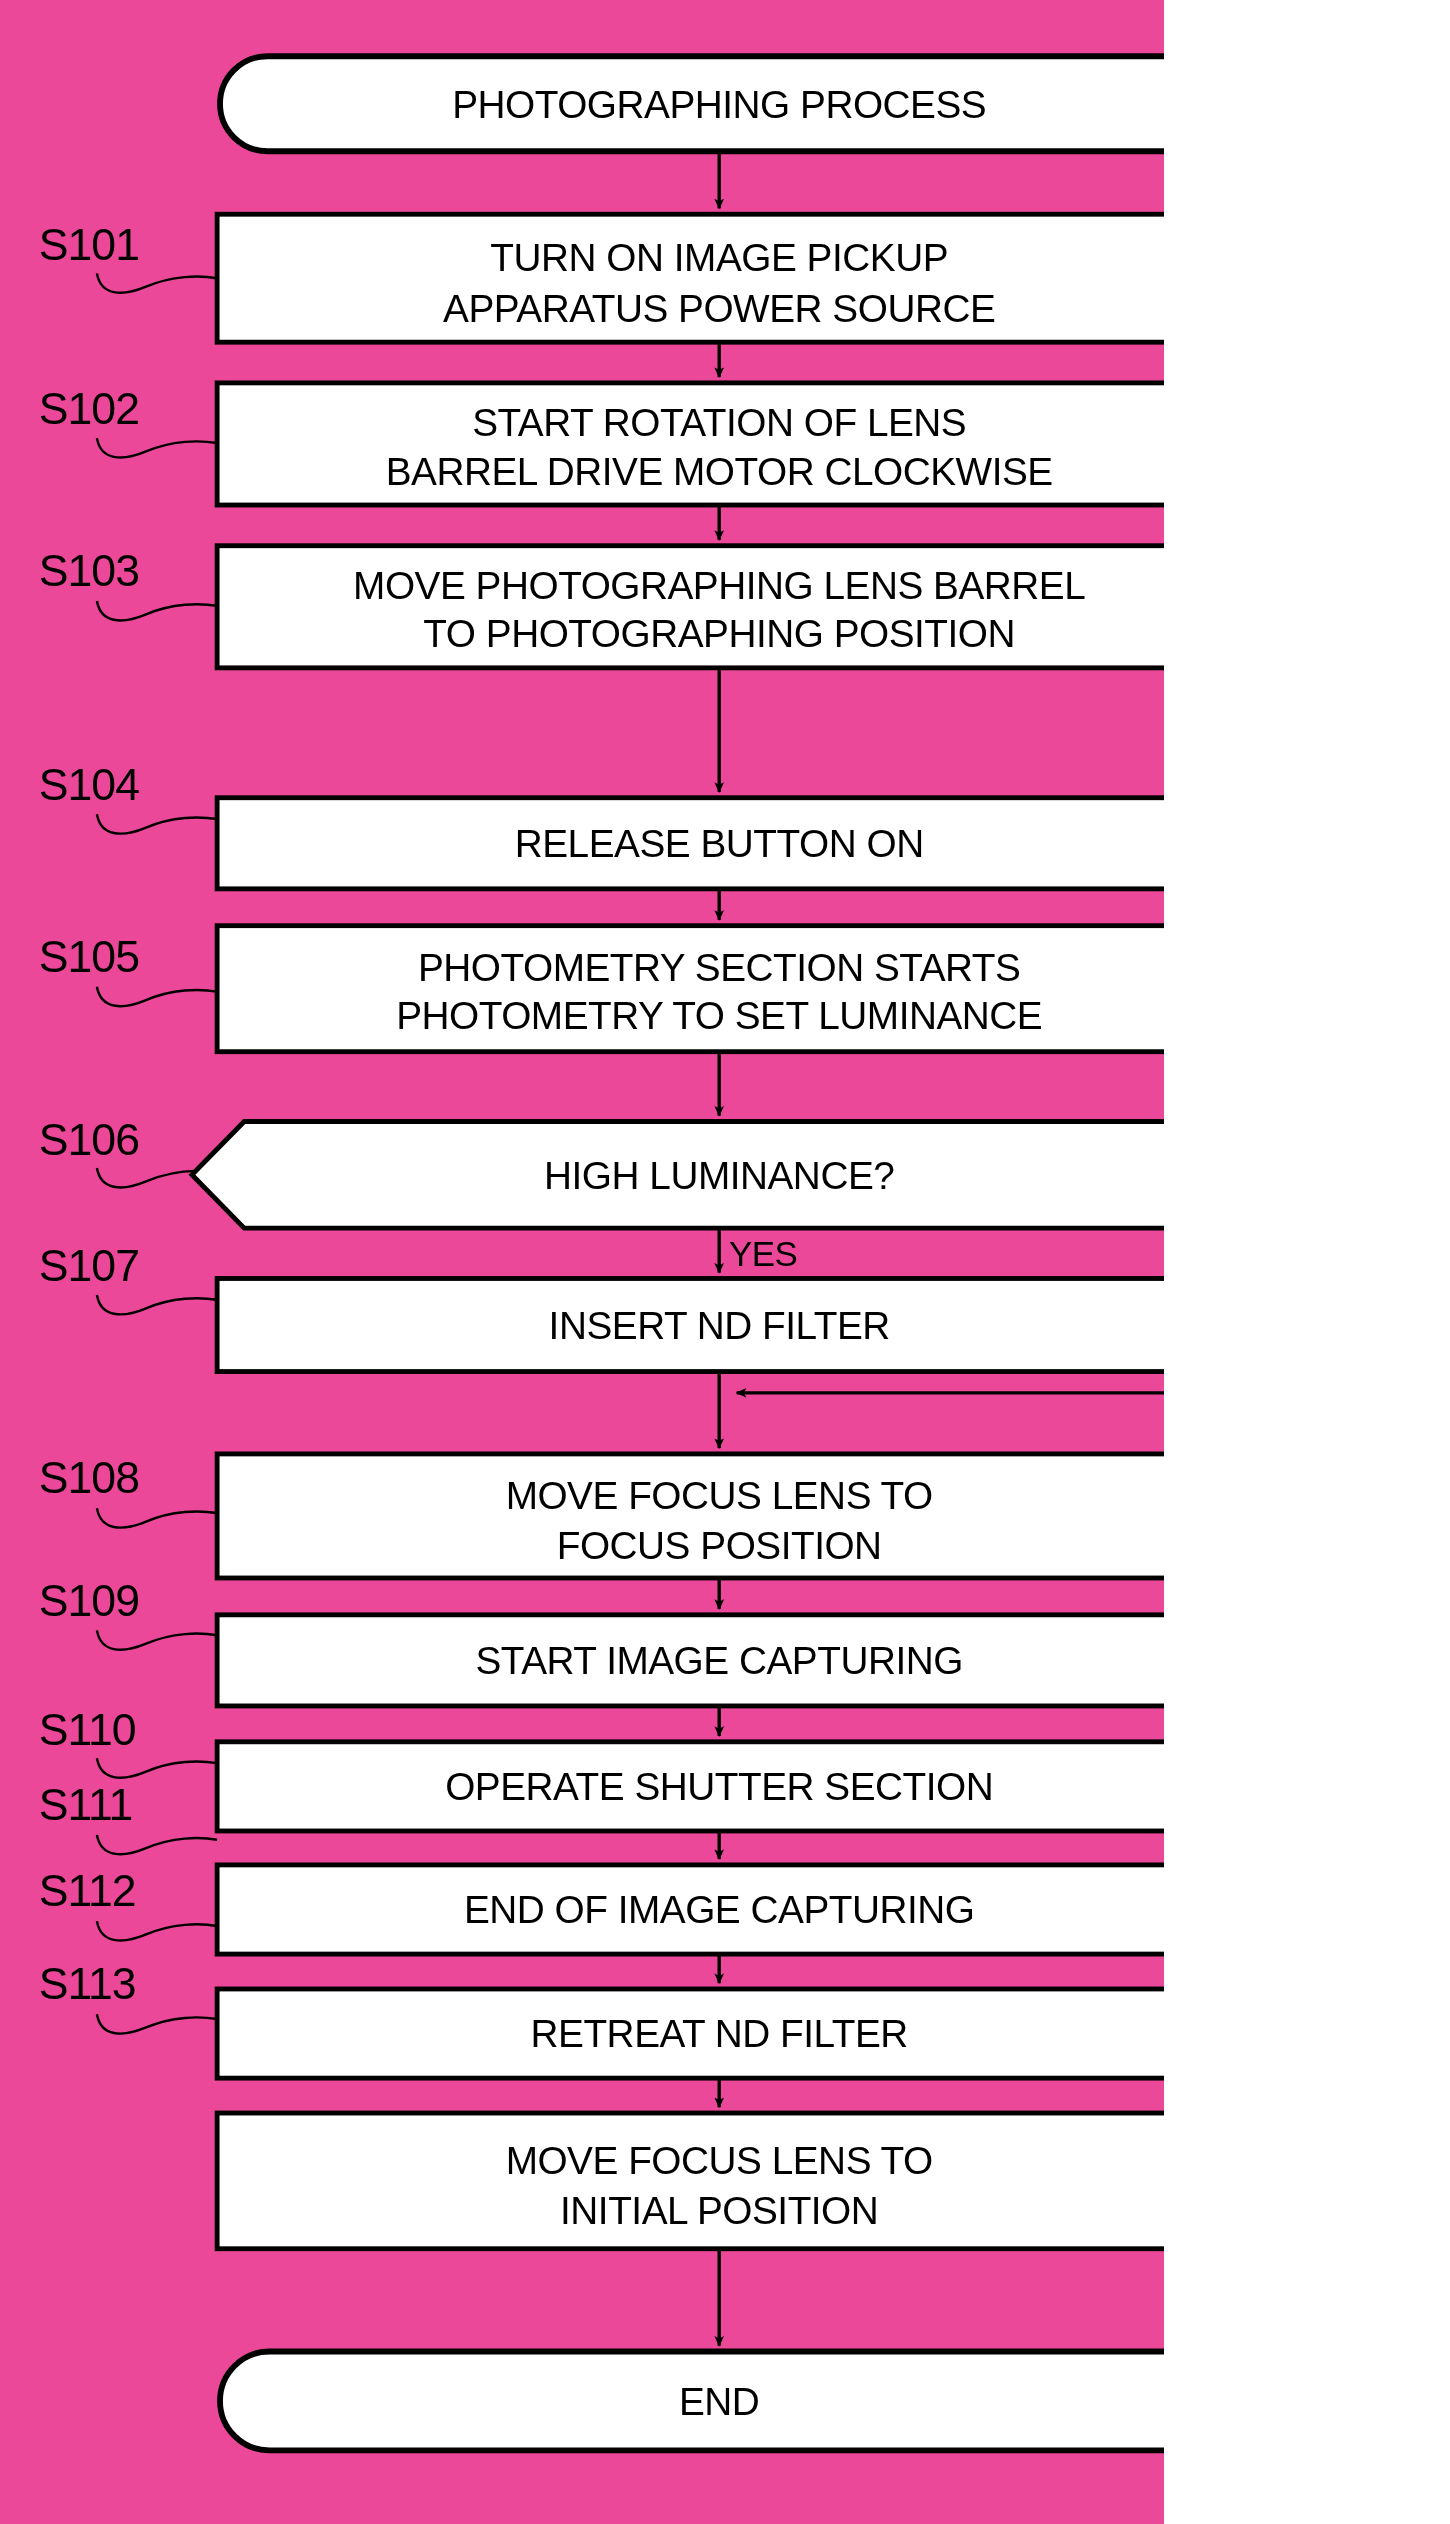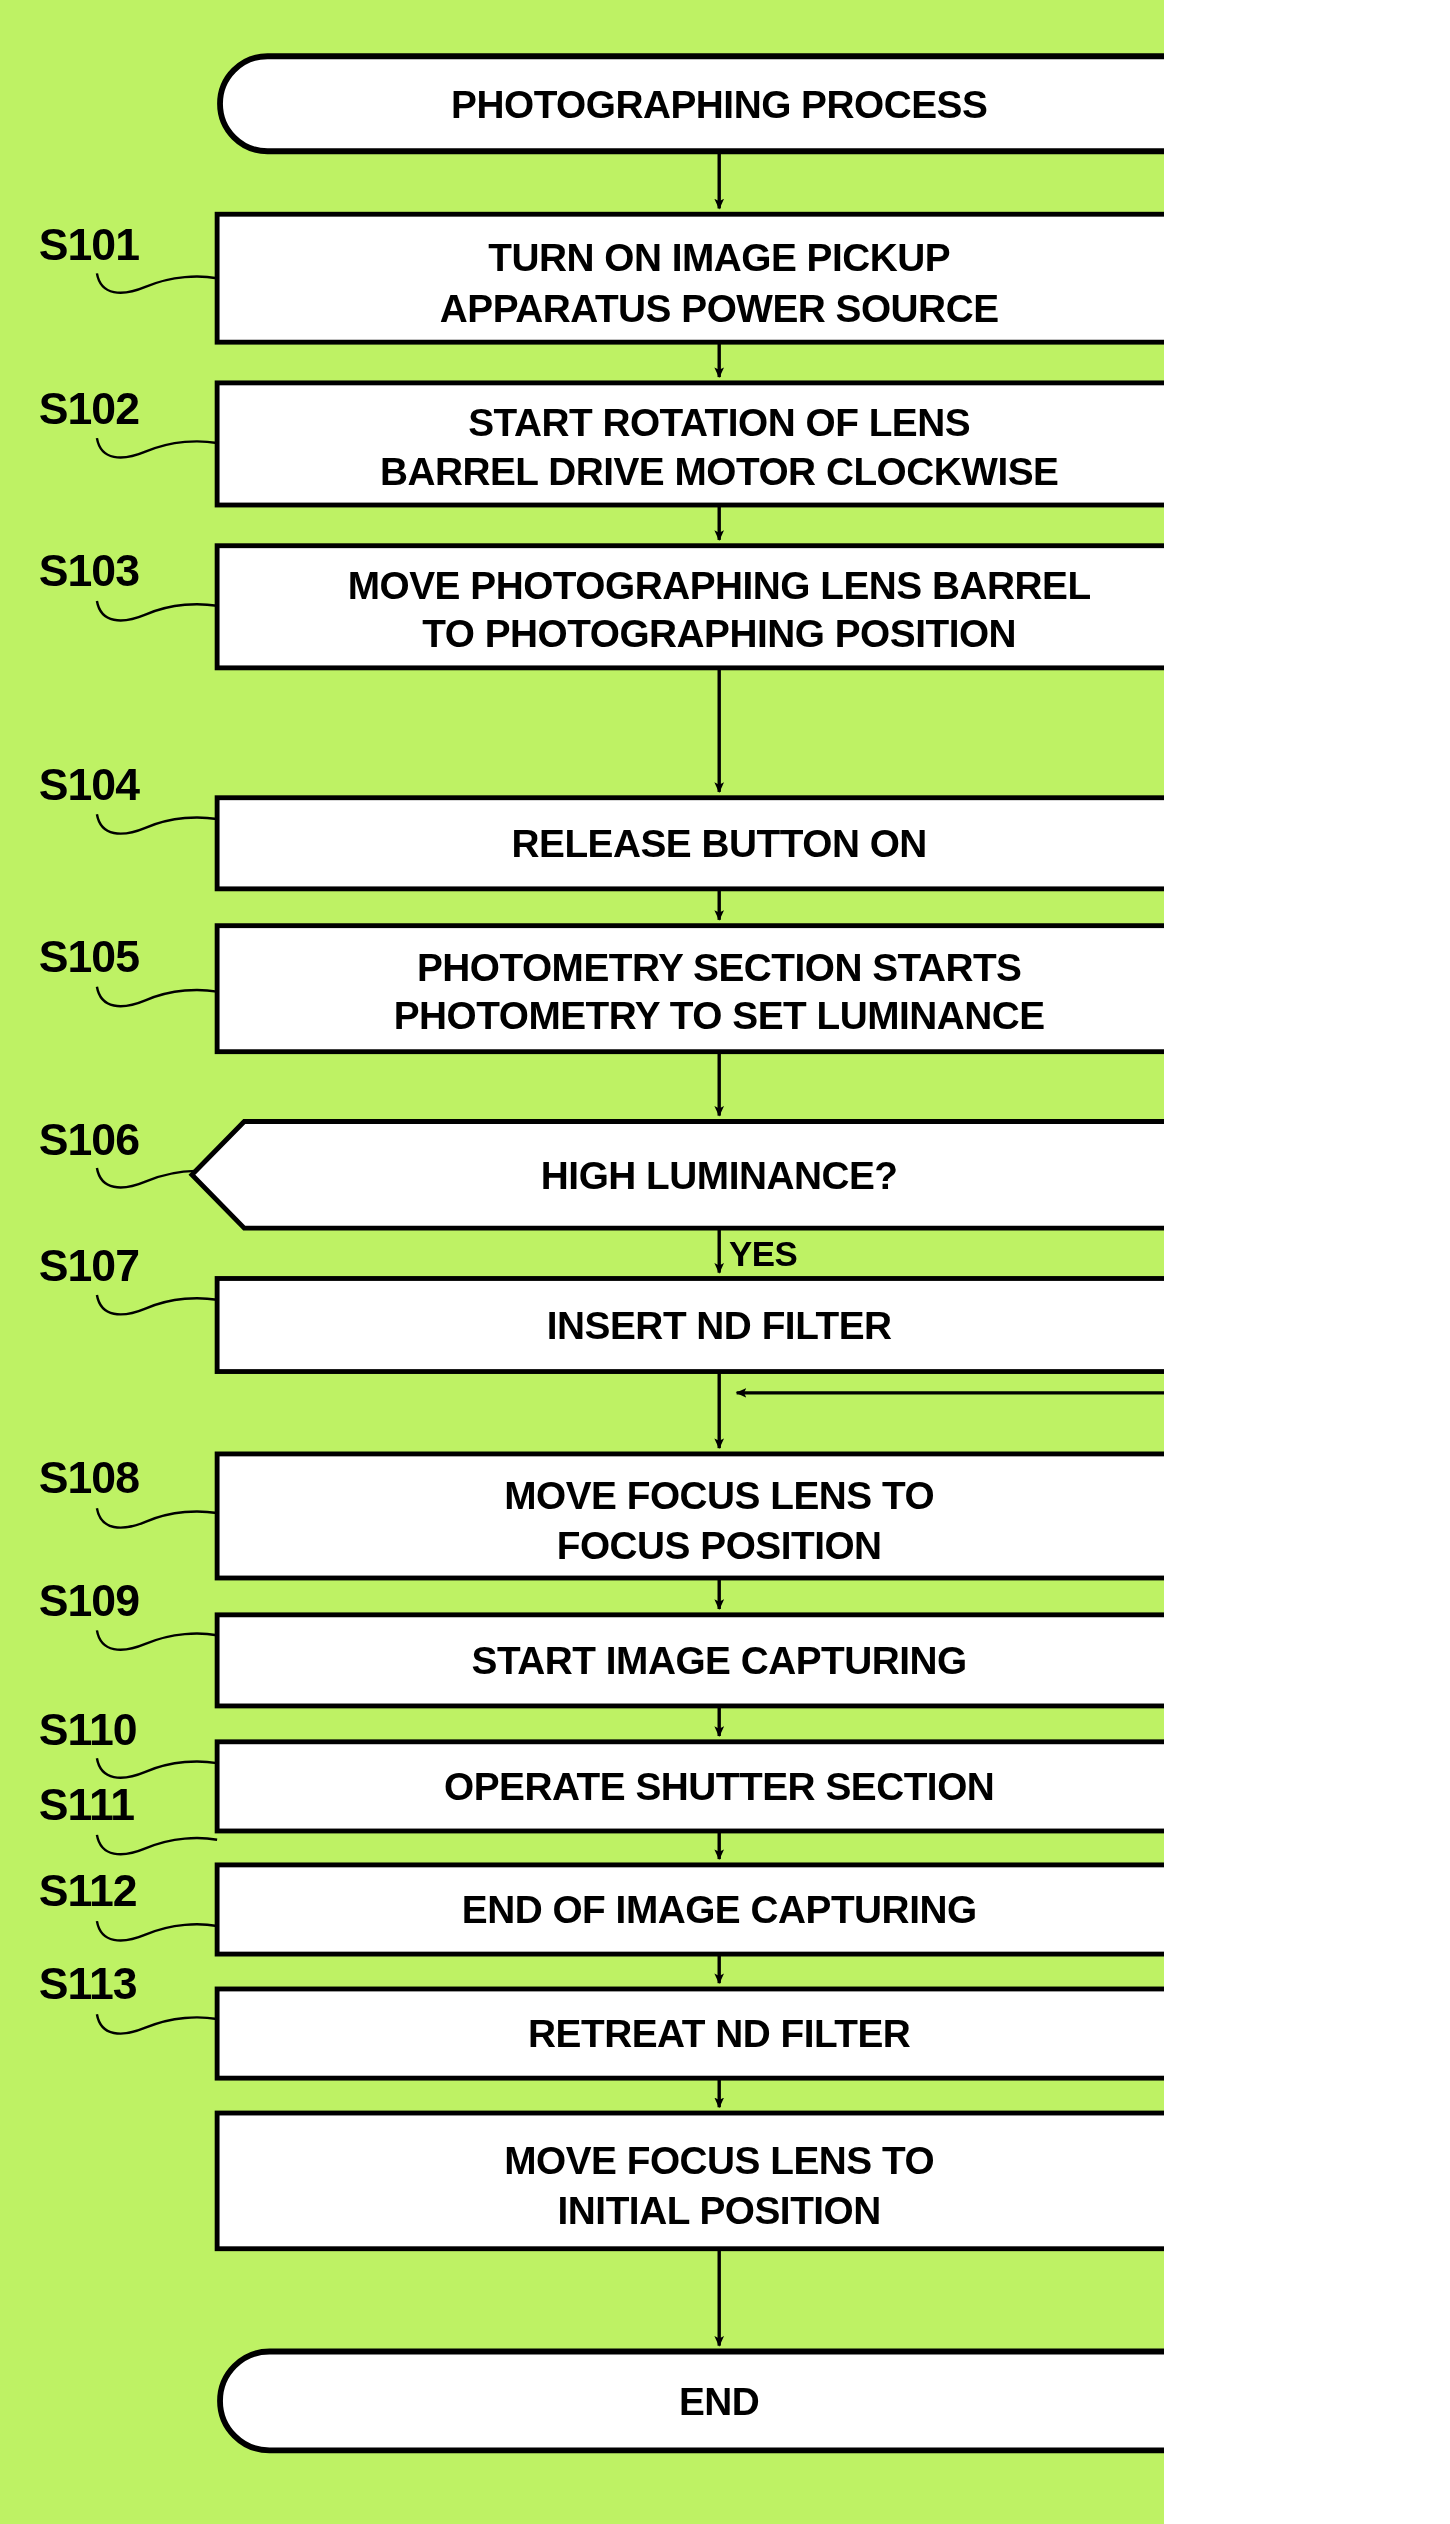--- a/index.html
+++ b/index.html
@@ -7,23 +7,22 @@
     padding: 0;
     background: #ffffff;
   }
   body {
     font-family: "Liberation Sans", sans-serif;
   }
   #canvas {
     position: relative;
     width: 1164px;
     height: 2525px;
-    background: #bef264;
+    background: #ec4899;
     overflow: hidden;
-    font-weight: bold;
   }
   #flow-svg {
     position: absolute;
     left: 0;
     top: 0;
     width: 1451px;
     height: 2525px;
     display: block;
   }
   .node-text {

